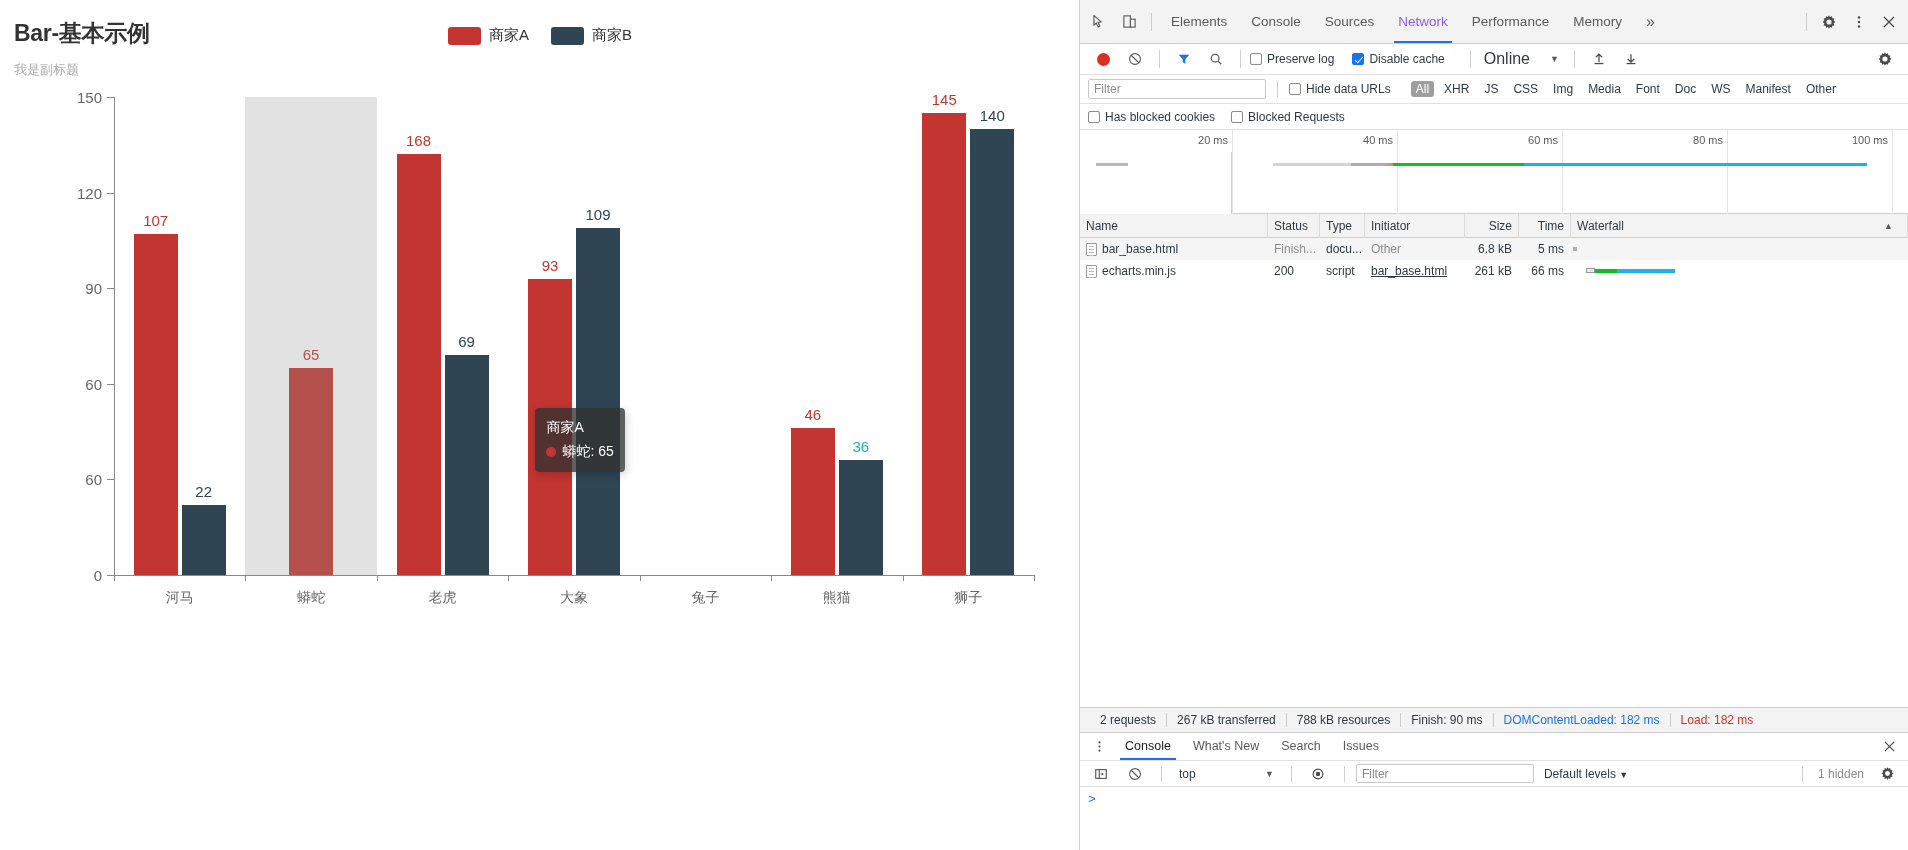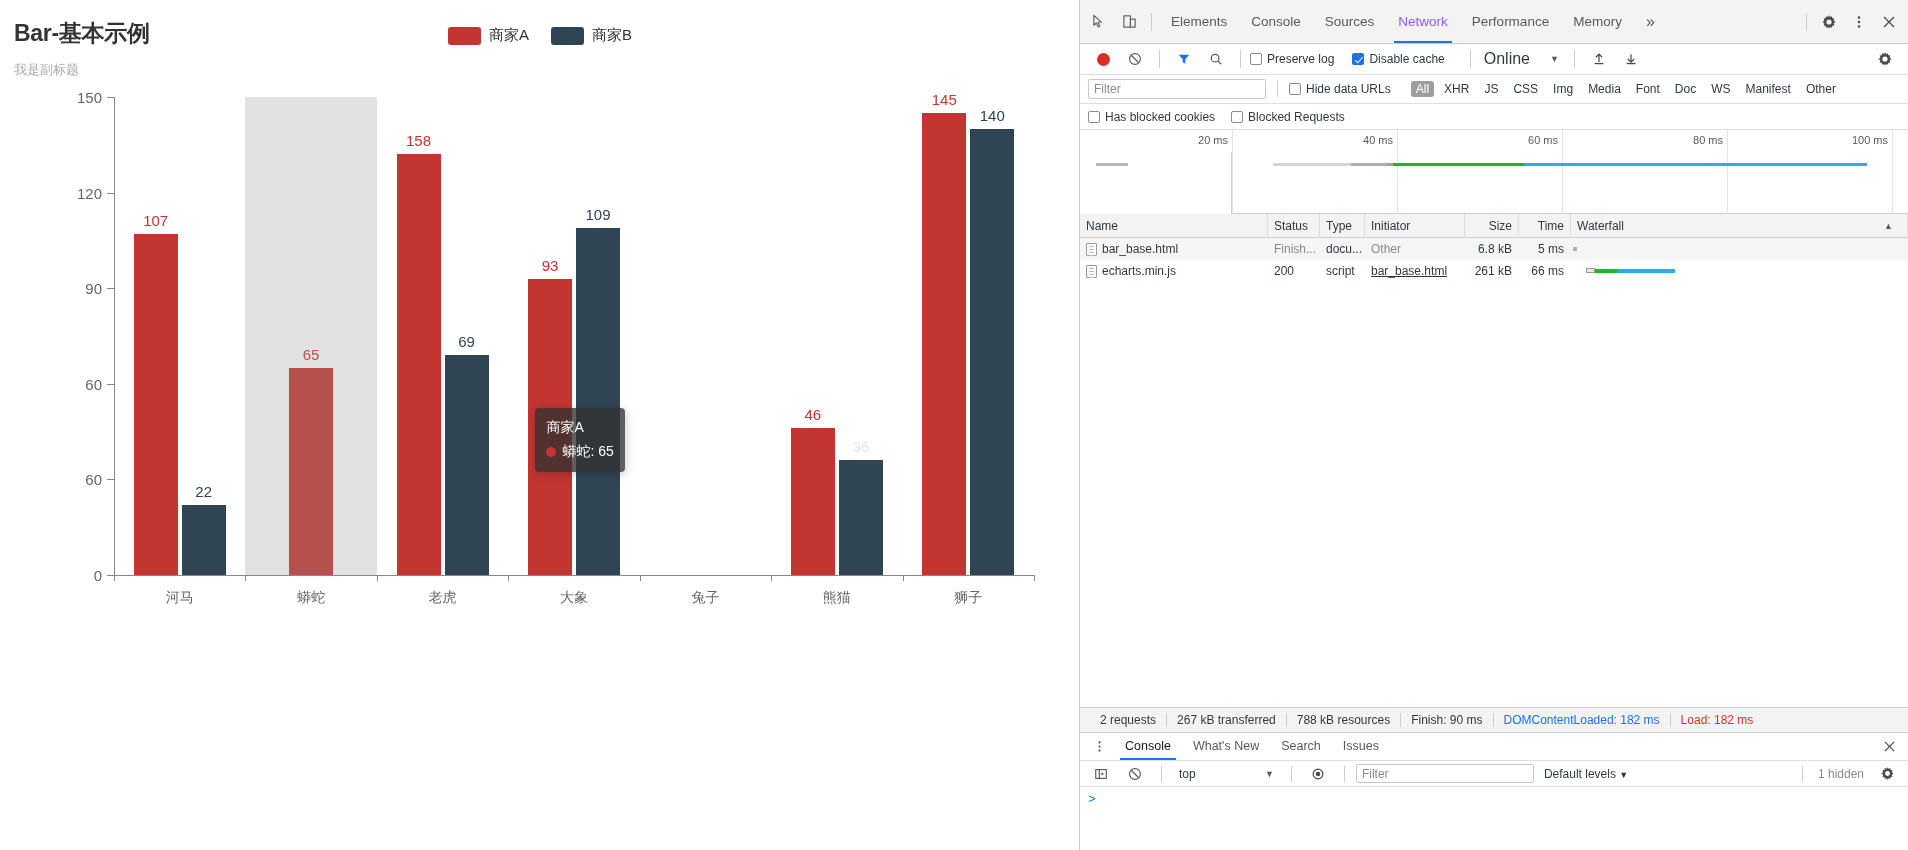--- a/index.html
+++ b/index.html
@@ -209,40 +209,40 @@
                 <div class="bar-label" style="color: rgb(47, 69, 84);">22</div>
               </div>
             </div>
             <div class="group" style="left: 131.429px; width: 131.429px;">
               <div class="bar" style="height: 207.133px; background: rgb(194, 53, 49);">
                 <div class="bar-label" style="color: rgb(194, 53, 49);">65</div>
               </div>
             </div>
             <div class="group" style="left: 262.857px; width: 131.429px;">
               <div class="bar" style="height: 420.64px; background: rgb(194, 53, 49);">
-                <div class="bar-label" style="color: rgb(194, 53, 49);">158</div>
+                <div class="bar-label" style="color: rgb(194, 53, 49);">168</div>
               </div>
               <div class="bar" style="height: 219.88px; background: rgb(47, 69, 84);">
                 <div class="bar-label" style="color: rgb(47, 69, 84);">69</div>
               </div>
             </div>
             <div class="group" style="left: 394.286px; width: 131.429px;">
               <div class="bar" style="height: 296.36px; background: rgb(194, 53, 49);">
                 <div class="bar-label" style="color: rgb(194, 53, 49); margin-top: 48px;">93</div>
               </div>
               <div class="bar" style="height: 347.347px; background: rgb(47, 69, 84);">
                 <div class="bar-label" style="color: rgb(47, 69, 84);">109</div>
               </div>
             </div>
             <div class="group" style="left: 657.143px; width: 131.429px;">
               <div class="bar" style="height: 146.587px; background: rgb(194, 53, 49);">
                 <div class="bar-label" style="color: rgb(194, 53, 49);">46</div>
               </div>
               <div class="bar" style="height: 114.72px; background: rgb(47, 69, 84);">
-                <div class="bar-label" style="color: #e5e5e5;">36</div>
+                <div class="bar-label" style="color: #14b8a6;">36</div>
               </div>
             </div>
             <div class="group" style="left: 788.571px; width: 131.429px;">
               <div class="bar" style="height: 462.067px; background: rgb(194, 53, 49);">
                 <div class="bar-label" style="color: rgb(194, 53, 49);">145</div>
               </div>
               <div class="bar" style="height: 446.133px; background: rgb(47, 69, 84);">
                 <div class="bar-label" style="color: rgb(47, 69, 84);">140</div>
               </div>
             </div>

